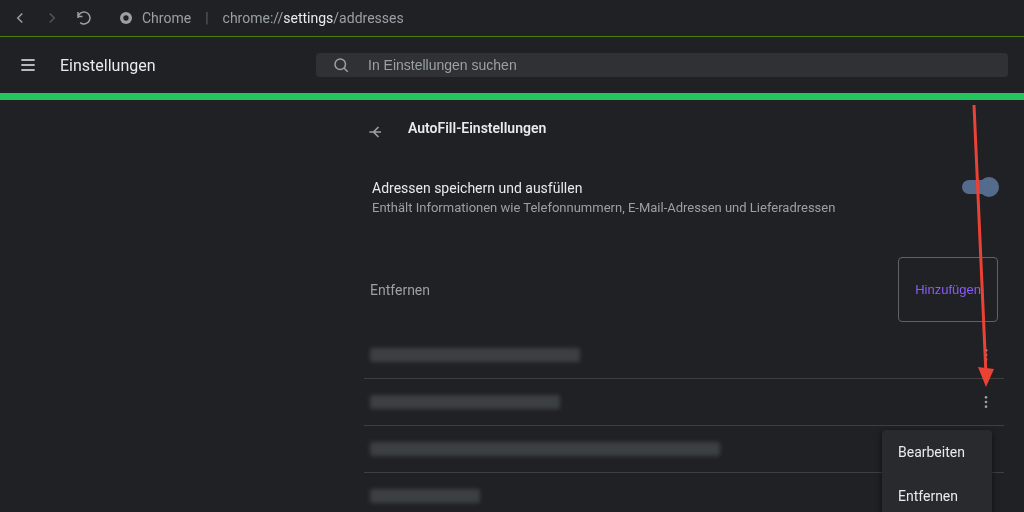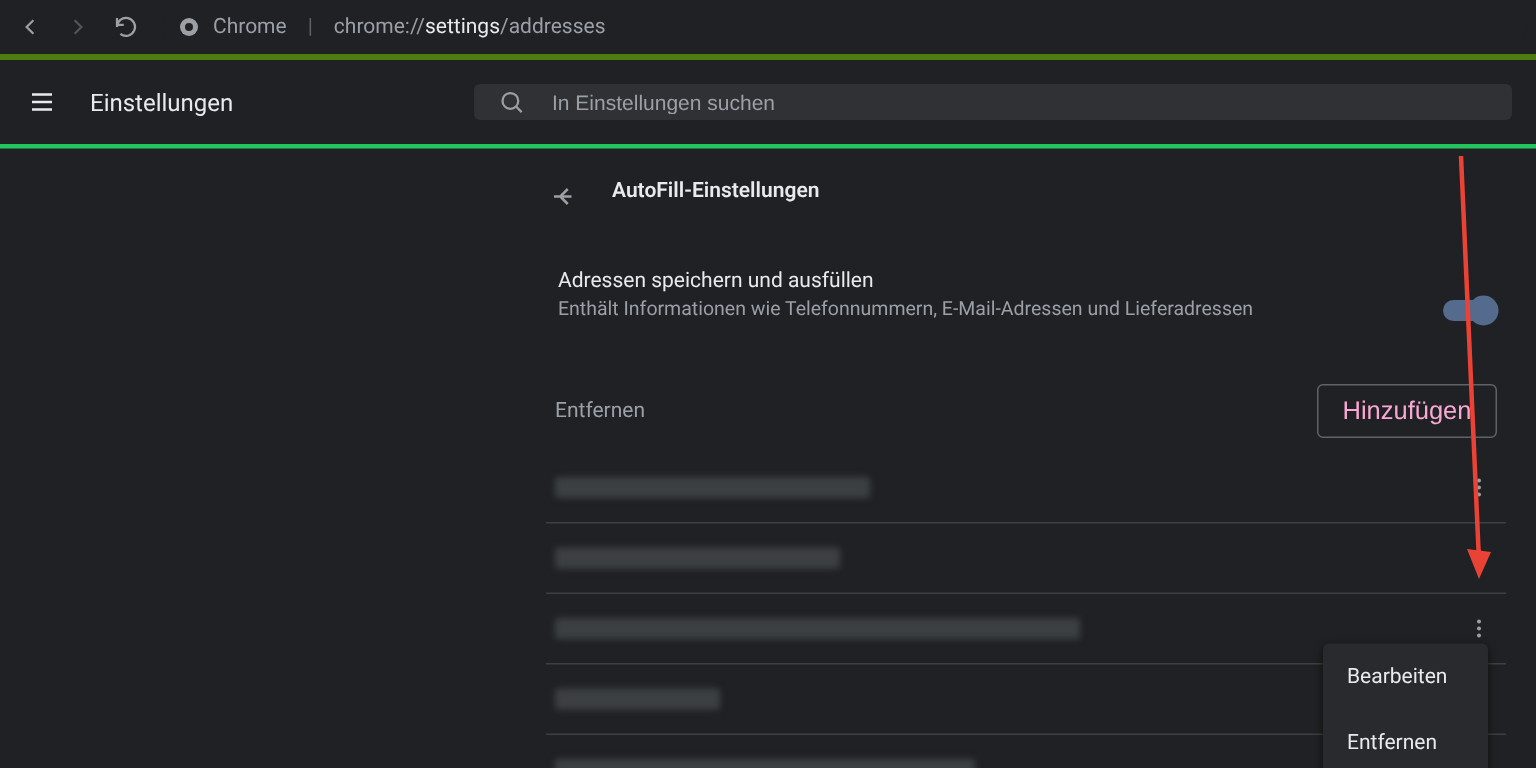--- a/index.html
+++ b/index.html
@@ -1,50 +1,50 @@
 <!DOCTYPE html>
 <html><head>
 <meta charset="utf-8">
 <style>
   html,body{margin:0;padding:0;width:1024px;height:512px;background:#202124;font-family:Roboto,Arial,sans-serif;color:#e8eaed;overflow:hidden}
   
-  .browserbar{height:36px;background:#202124;display:flex;align-items:center;padding:0 6px;gap:4px;border-bottom:4px solid #4d7c0f}
+  .browserbar{height:36px;background:#202124;display:flex;align-items:center;padding:0 6px;gap:4px;border-bottom:1px solid #4d7c0f}
   .bicon{width:28px;height:28px;display:flex;align-items:center;justify-content:center;color:#9aa0a6;border-radius:14px}
   .bicon svg{width:18px;height:18px;stroke:#9aa0a6;fill:none;stroke-width:2}
   .omnibox{flex:1;height:28px;background:#202124;border-radius:14px;display:flex;align-items:center;padding:0 10px;gap:8px;color:#9aa0a6;font-size:14px;margin-left:6px}
   .omnibox .chromeicon{width:16px;height:16px}
   .omnibox .seg{white-space:nowrap}
   .omnibox .sep{color:#5f6368;margin:0 6px}
   .omnibox .hl{color:#e8eaed}
   
-  .settingshdr{height:56px;display:flex;align-items:center;padding:0 16px;gap:20px;border-bottom:3px solid #22c55e}
+  .settingshdr{height:56px;display:flex;align-items:center;padding:0 16px;gap:20px;border-bottom:7px solid #22c55e}
   .hamburger{width:24px;height:24px;display:flex;align-items:center;justify-content:center;color:#e8eaed}
   .hamburger svg{width:20px;height:20px;stroke:#e8eaed;fill:none;stroke-width:2}
   .apptitle{font-size:16px;color:#e8eaed}
   .searchwrap{margin-left:auto;width:660px;height:24px;background:#303134;border-radius:4px;display:flex;align-items:center;padding:0 16px;gap:16px}
   .searchwrap svg{width:18px;height:18px;stroke:#9aa0a6;fill:none;stroke-width:2}
   .searchinput{flex:1;background:transparent;border:none;outline:none;color:#e8eaed;font-size:14px}
   .searchinput::placeholder{color:#9aa0a6}
   
   .body{position:relative;display:flex;height:calc(512px - 36px - 56px)}
   .leftnav{width:256px}
   .content{flex:1;padding:20px 20px 0 20px;position:relative}
   .panel{width:640px;margin:0 0 0 110px;position:relative}
   .section-hdr{display:flex;align-items:flex-start;gap:20px;height:40px}
   .backbtn{width:24px;height:24px;display:flex;align-items:center;justify-content:center}
   .backbtn svg{width:20px;height:20px;stroke:#9aa0a6;fill:none;stroke-width:2}
   .section-title{font-size:14px;font-weight:600;color:#e8eaed}
-  .setting-row{display:flex;align-items:flex-end;padding:20px 8px 8px 8px}
+  .setting-row{display:flex;align-items:flex-start;padding:20px 8px 8px 8px}
   .setting-text .t1{font-size:14px;color:#e8eaed}
   .setting-text .t2{font-size:13px;color:#9aa0a6;margin-top:4px}
   .toggle{margin-left:auto;position:relative;width:34px;height:14px;background:#8ab4f8;opacity:.5;border-radius:7px}
   .toggle .knob{position:absolute;right:-3px;top:-3px;width:20px;height:20px;background:#8ab4f8;border-radius:10px}
   .listhdr{display:flex;align-items:center;margin-top:34px;padding:0 6px}
   .listhdr .lbl{font-size:14px;color:#9aa0a6}
-  .addbtn{margin-left:auto;border:1px solid #5f6368;border-radius:4px;padding:7px 16px;font-size:17px;color:#f9a8d4;background:transparent}
+  .addbtn{margin-left:auto;border:1px solid #5f6368;border-radius:4px;padding:24px 16px;font-size:13px;color:#8b5cf6;background:transparent}
   .addrlist{margin-top:10px}
   .addr{height:46px;display:flex;align-items:center;border-top:1px solid #3c4043;padding:0 6px;position:relative}
   .addr:first-child{border-top:none}
   .addr .blur{height:14px;border-radius:2px;background:#3c4043;filter:blur(2px)}
   .addr .kebab{margin-left:auto;width:24px;height:24px;display:flex;align-items:center;justify-content:center}
   .addr .kebab svg{width:16px;height:16px;fill:#9aa0a6}
   .ctxmenu{position:absolute;right:12px;top:calc(100% - 90px + 310px);width:110px;background:#292a2d;border-radius:4px;box-shadow:0 2px 6px rgba(0,0,0,.6);overflow:hidden;z-index:5}
   .ctxmenu .mi{padding:14px 16px;font-size:14px;color:#e8eaed}
   
   .arrow{position:absolute;pointer-events:none;z-index:10}

